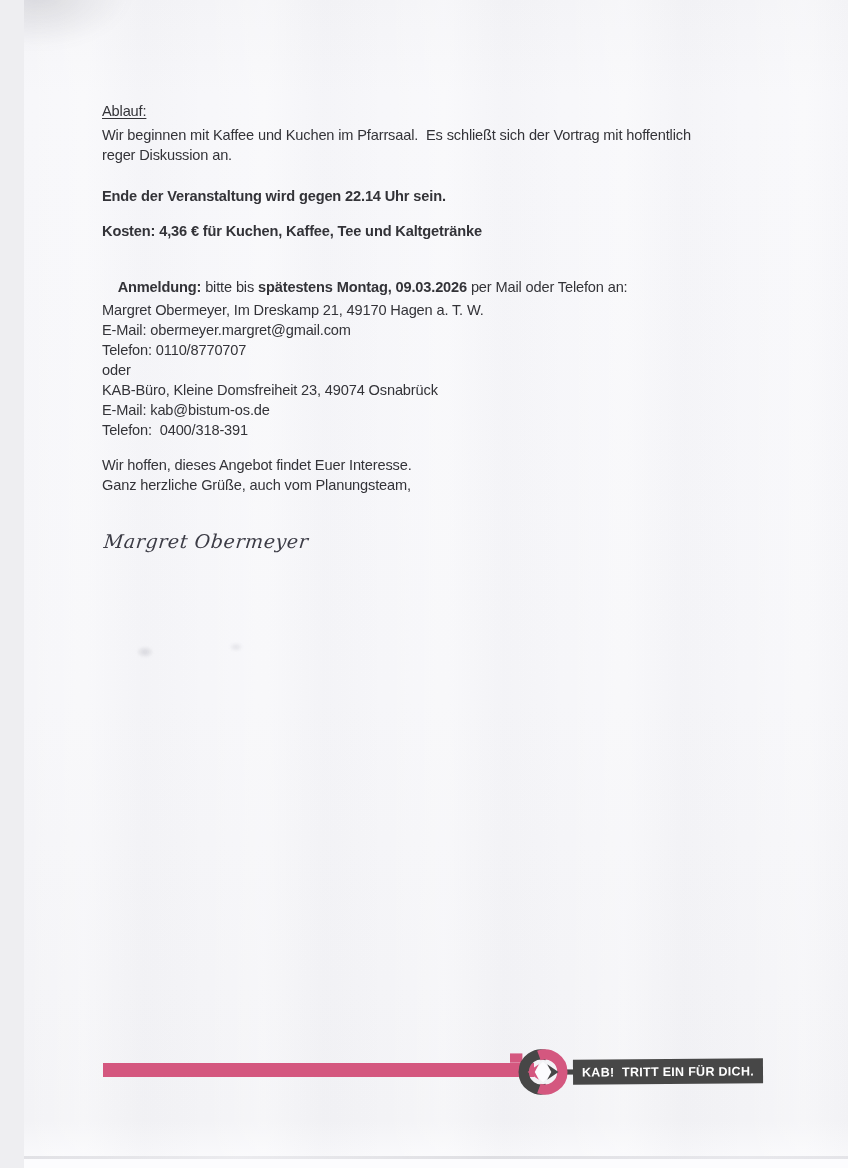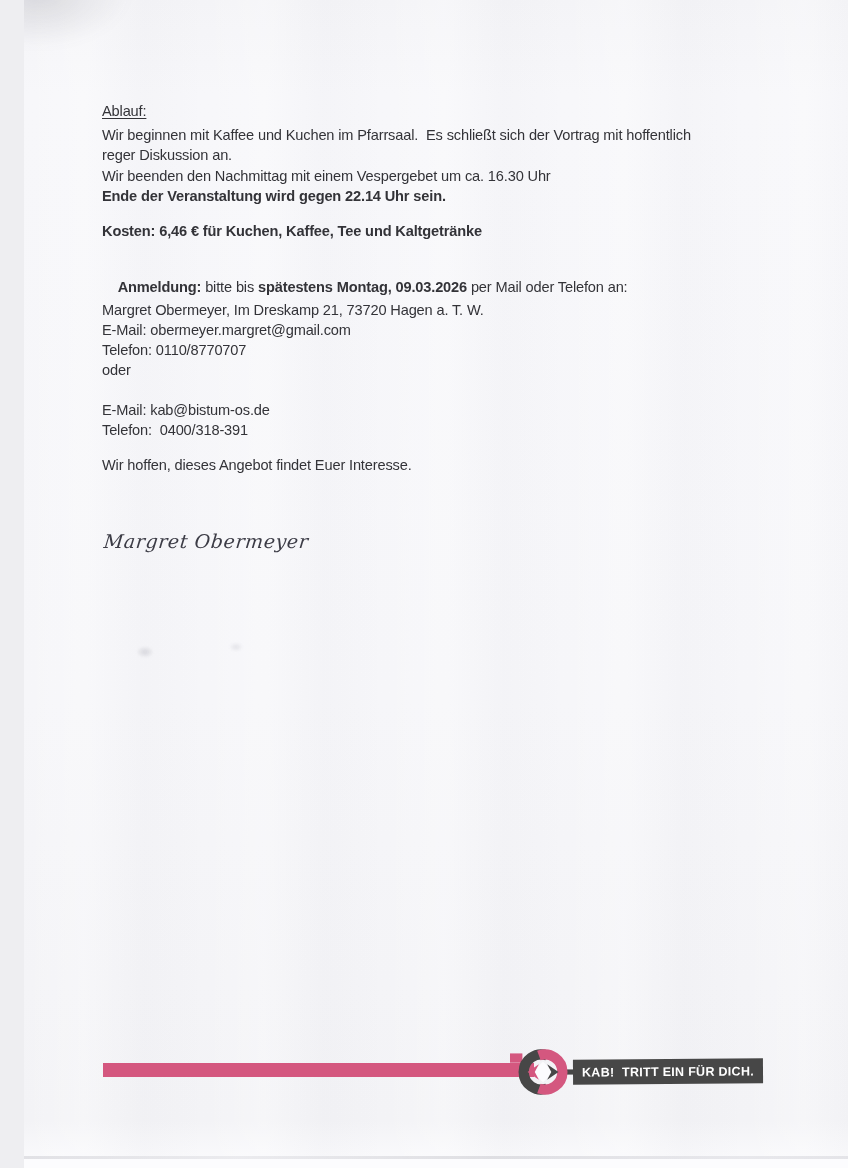--- a/index.html
+++ b/index.html
@@ -144,38 +144,39 @@
 </head>
 <body>
 
 <div class="scan-page">
 
   <div class="corner-shadow"></div>
 
   <div class="line underline" style="top:101px">Ablauf:</div>
   <div class="line" style="top:125px">Wir beginnen mit Kaffee und Kuchen im Pfarrsaal.  Es schließt sich der Vortrag mit hoffentlich</div>
   <div class="line" style="top:145px">reger Diskussion an.</div>
-  <div class="line" style="top:166px">Wir beenden den Nachmittag mit einem Vespergebet um ca. 16.30 Uhr</div>
   <div class="line bold" style="top:186px">Ende der Veranstaltung wird gegen 22.14 Uhr sein.</div>
 
-  <div class="line bold" style="top:221px">Kosten: 6,46 € für Kuchen, Kaffee, Tee und Kaltgetränke</div>
+  <div class="line bold" style="top:221px">Kosten: 4,36 € für Kuchen, Kaffee, Tee und Kaltgetränke</div>
 
   <div class="line" style="top:257px">
     <span class="bold">Anmeldung:</span><span> bitte bis </span><span class="bold">spätestens Montag, 09.03.2026</span><span> per Mail oder Telefon an:</span>
   </div>
 
-  <div class="line" style="top:300px">Margret Obermeyer, Im Dreskamp 21, 73720 Hagen a. T. W.</div>
+  <div class="line" style="top:300px">Margret Obermeyer, Im Dreskamp 21, 49170 Hagen a. T. W.</div>
   <div class="line" style="top:320px">E-Mail: obermeyer.margret@gmail.com</div>
   <div class="line" style="top:340px">Telefon: 0110/8770707</div>
   <div class="line" style="top:360px">oder</div>
 
+  <div class="line" style="top:380px">KAB-Büro, Kleine Domsfreiheit 23, 49074 Osnabrück</div>
   <div class="line" style="top:400px">E-Mail: kab@bistum-os.de</div>
   <div class="line" style="top:420px">Telefon:  0400/318-391</div>
 
   <div class="line" style="top:455px">Wir hoffen, dieses Angebot findet Euer Interesse.</div>
+  <div class="line" style="top:475px">Ganz herzliche Grüße, auch vom Planungsteam,</div>
 
   <div class="signature-name">Margret Obermeyer</div>
 
   <div class="smudge-a"></div>
   <div class="smudge-b"></div>
 
   <div class="footer-bar"></div>
 
   <div class="knot-wrap">
     <svg width="64" height="54" viewBox="0 0 62 52" xmlns="http://www.w3.org/2000/svg">

